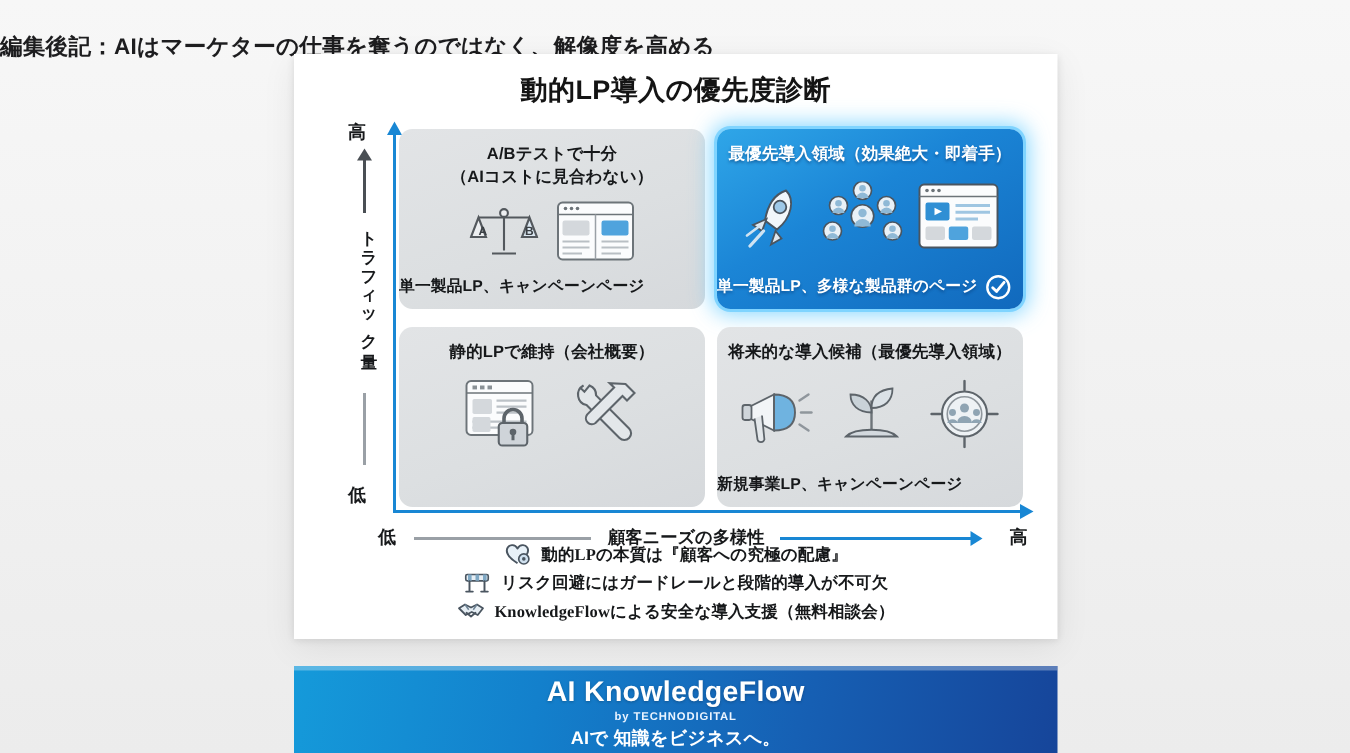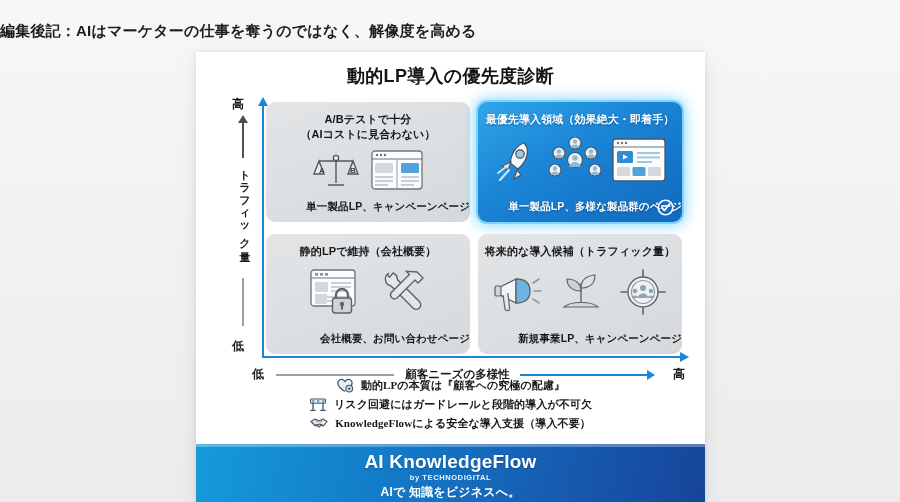--- a/index.html
+++ b/index.html
@@ -14,22 +14,22 @@
 
   
   .headline {
     position: absolute; left: 0; top: 22px; width: 900px;
     text-align: left; font-size: 15px; font-weight: 700;
     color: #1d1d1f; letter-spacing: .2px; white-space: nowrap;
   }
 
   
   .card {
-    position: absolute; left: 196px; top: 52px;
-    width: 509px; height: 450px;
+    position: absolute; left: 196px; top: 36px;
+    width: 509px; height: 390px;
     background: #ffffff;
     box-shadow: 0 1px 5px rgba(0,0,0,.10), 0 6px 22px rgba(0,0,0,.07);
   }
 
   .card-title {
     position: absolute; left: 0; top: 12px; width: 509px;
     text-align: center; font-size: 18px; font-weight: 700; color: #141414;
     letter-spacing: .3px;
   }
 
@@ -79,21 +79,21 @@
 
   .q-head {
     position: absolute; left: 0; top: 10px; width: 100%;
     text-align: center; font-size: 11px; font-weight: 700; line-height: 1.35;
     color: #16181a; white-space: pre-line; letter-spacing: .1px;
   }
   .q-hl .q-head { color: #ffffff; text-shadow: 0 1px 2px rgba(0,40,90,.45); }
 
   .q-foot {
     position: absolute; left: 0; bottom: 8px; width: 100%;
-    text-align: right; font-size: 10.5px; font-weight: 700; color: #16181a;
+    text-align: left; font-size: 10.5px; font-weight: 700; color: #16181a;
     letter-spacing: .1px;
   }
   .q-hl .q-foot { color: #ffffff; text-shadow: 0 1px 2px rgba(0,40,90,.45); }
 
   .q-icons {
     position: absolute; left: 0; right: 0; top: 40px; height: 52px;
     display: flex; align-items: center; justify-content: center; gap: 12px;
   }
   .q.tl .q-icons { top: 44px; }
   .q.bl .q-icons { top: 34px; }
@@ -348,25 +348,24 @@
             </span>
             <span>
               <svg width="46" height="46" viewBox="0 0 46 46">
                 <g stroke="#5d646a" stroke-width="1.4" fill="#e3e7ea">
                   <path d="M9 4 a7 7 0 0 0 2 13 l22 22 a4.5 4.5 0 0 0 6.4 -6.4 L17.4 10.6 a7 7 0 0 0 -4.4 -6.6 L9.6 8.2 l-2.6 -2.6 Z"></path>
                   <path d="M37 3 l6 6 -5 5 -3 -3 -18 18 a4 4 0 0 1 -5.6 -5.6 l18 -18 -3 -3 Z"></path>
                 </g>
               </svg>
             </span>
           </div>
-          <div class="q-foot">会社概要、お問い合わせページ</div>
         </div>
 
         <div class="q br q-plain">
-          <div class="q-head">将来的な導入候補（トラフィック量）</div>
+          <div class="q-head">将来的な導入候補（最優先導入領域）</div>
           <div class="q-icons">
             <span>
               <svg width="48" height="42" viewBox="0 0 48 42">
                 <path d="M6 16 L22 8 L22 32 L6 24 Z" fill="#f2f5f7" stroke="#5d646a" stroke-width="1.3"></path>
                 <path d="M22 8 C32 8 36 13 36 20 C36 27 32 32 22 32 Z" fill="#6fb3e0" stroke="#5d646a" stroke-width="1.3"></path>
                 <rect x="1" y="15" width="6" height="10" rx="1.6" fill="#cfd5da" stroke="#5d646a" stroke-width="1.2"></rect>
                 <path d="M9 24 L11 38 a2.4 2.4 0 0 0 4.6 0 L14 22" fill="#e3e7ea" stroke="#5d646a" stroke-width="1.2"></path>
                 <g stroke="#8f969c" stroke-width="1.6" stroke-linecap="round">
                   <line x1="39" y1="12" x2="45" y2="8"></line>
                     <line x1="40" y1="20" x2="47" y2="20"></line>
@@ -450,21 +449,21 @@
       </div>
 
       <div class="bullet">
         <span class="bullet-icon">
           <svg width="18" height="16" viewBox="0 0 18 16">
             <path d="M1 6.5 L5 4 L9 6 L13 4 L17 6.5 L13.5 11 L9.5 9 L5.5 11 Z" fill="#e6eef4" stroke="#4a5560" stroke-width="1.2" stroke-linejoin="round"></path>
             <path d="M5 4 L7.5 7.5 M13 4 L10.5 7.5" stroke="#6f8496" stroke-width="1"></path>
             <path d="M6 9.5 L9 12 L12 9.5" fill="none" stroke="#4a5560" stroke-width="1.2" stroke-linecap="round"></path>
           </svg>
         </span>
-        <span class="bullet-text">KnowledgeFlowによる安全な導入支援（導入不要）</span>
+        <span class="bullet-text">KnowledgeFlowによる安全な導入支援（無料相談会）</span>
       </div>
     </div>
   </div>
 
   <div class="footer">
     <div class="brand">AI KnowledgeFlow</div>
     <div class="brand-sub">by TECHNODIGITAL</div>
     <div class="tagline">AIで 知識をビジネスへ。</div>
   </div>
 </div>

